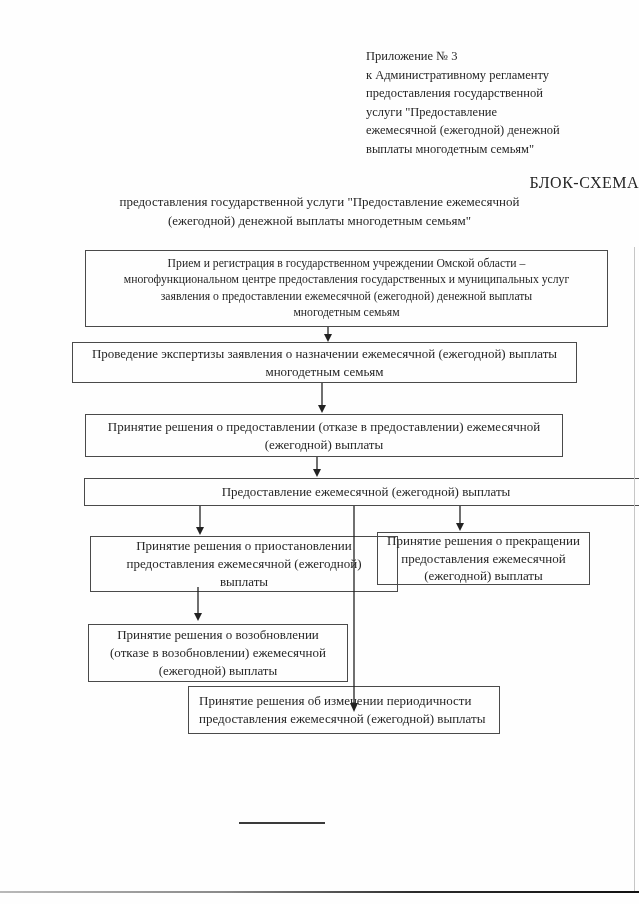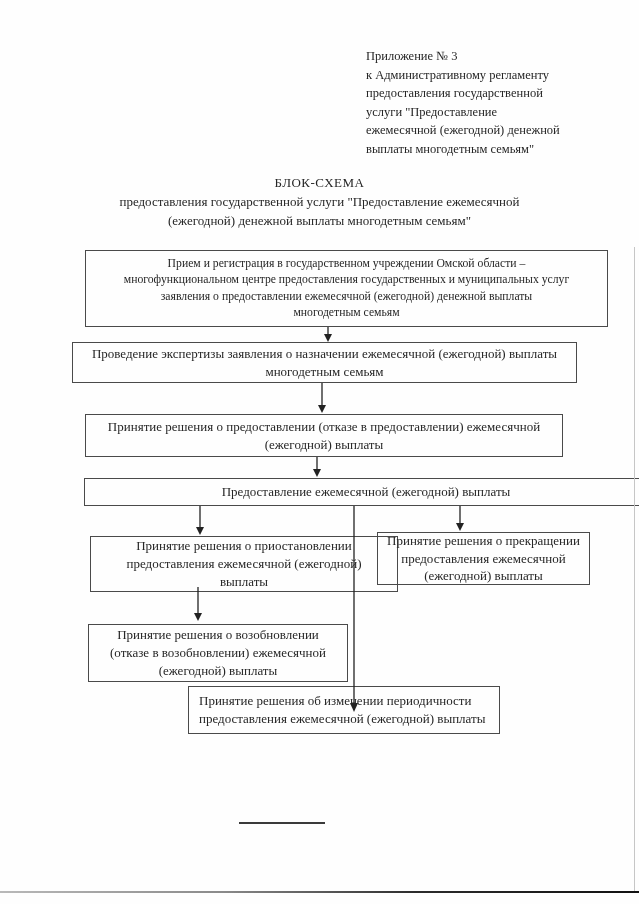--- a/index.html
+++ b/index.html
@@ -20,22 +20,22 @@
     width: 240px;
     font-size: 12.5px;
     line-height: 18.5px;
     white-space: pre-line;
   }
   .doc-title-heading {
     position: absolute;
     left: 0;
     top: 173px;
     width: 100%;
-    text-align: center;
-    font-size: 13px;
+    text-align: right;
+    font-size: 16px;
     line-height: 19px;
     letter-spacing: 0.5px;
   }
   .doc-title-sub {
     position: absolute;
     left: 0;
     top: 192px;
     width: 100%;
     text-align: center;
     font-size: 13px;

